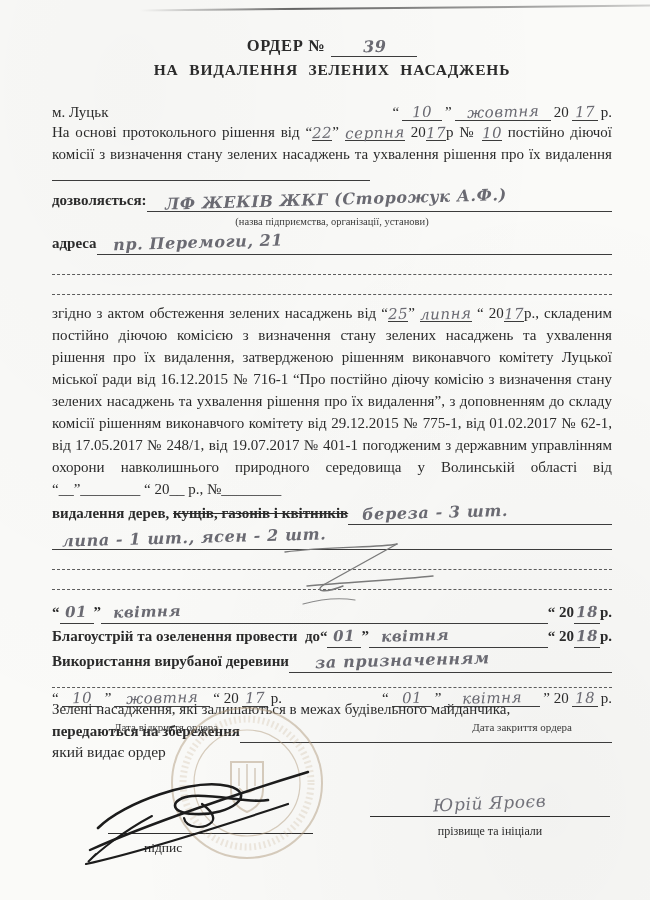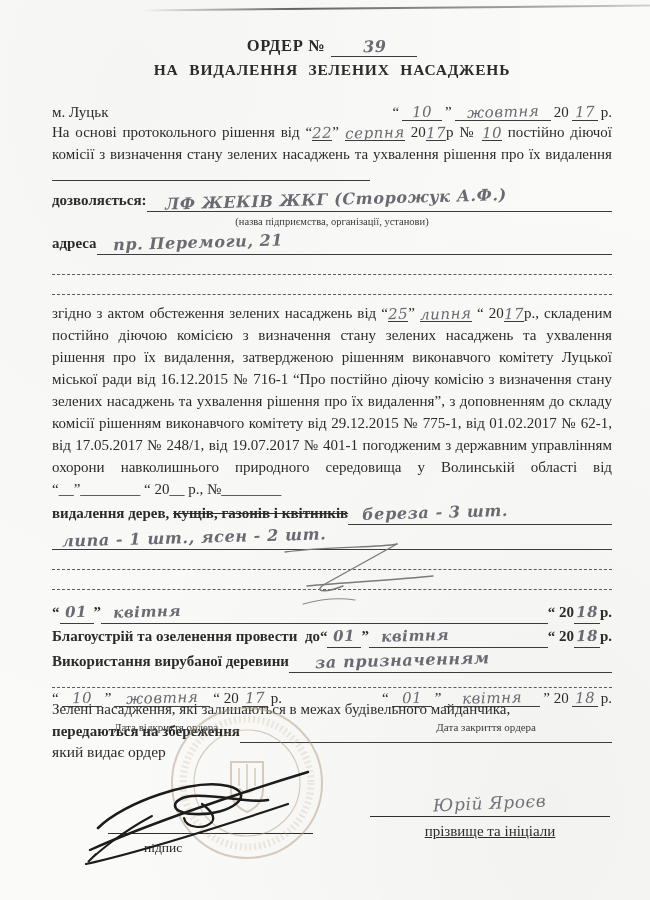--- a/index.html
+++ b/index.html
@@ -51,28 +51,28 @@
   .strike{text-decoration:line-through;text-decoration-thickness:1px;}
   .pre{white-space:pre;}
   .terms{margin-top:10px;}
   .terms .row{line-height:23px;}
   .sep-dash{border-bottom:1.6px dashed #5b5b5b;height:6px;margin-top:8px;}
   .preserve{margin-top:10px;}
   .bottom{position:absolute;left:52px;right:38px;top:688px;}
   .dates-row{display:flex;justify-content:space-between;align-items:flex-end;}
   .captions-row{display:flex;justify-content:space-between;font-size:11px;color:#3a3a3a;margin-top:14px;}
   .captions-row .c-left{margin-left:62px;}
-  .captions-row .c-right{margin-right:76px;}
+  .captions-row .c-right{margin-right:40px;}
   .signoff{position:relative;margin-top:8px;height:150px;font-size:15.5px;line-height:21px;}
   .sig-line-left{position:absolute;left:56px;top:92px;width:205px;border-bottom:1.3px solid #2e2e2e;}
   .sig-cap-left{position:absolute;left:92px;top:96px;font-size:13.5px;}
   .name-block{position:absolute;right:2px;top:52px;width:240px;text-align:center;}
   .name-line{border-bottom:1.3px solid #2e2e2e;padding-bottom:2px;}
   .name-block .hw{font-size:17px;transform:rotate(-2.5deg);color:#72727a;}
-  .name-cap{font-size:15px;margin-top:4px;text-decoration:underline;}
+  .name-cap{font-size:12px;margin-top:4px;}
   .stamp{position:absolute;left:168px;top:704px;opacity:.5;filter:blur(.6px);pointer-events:none;}
   .signature{position:absolute;left:82px;top:758px;pointer-events:none;}
   .zmark{position:absolute;left:195px;top:-8px;pointer-events:none;}
   .q{color:#2b2b2b;}
 </style>
 </head>
 <body>
 
 <div class="page">
   <div class="crease"></div>

